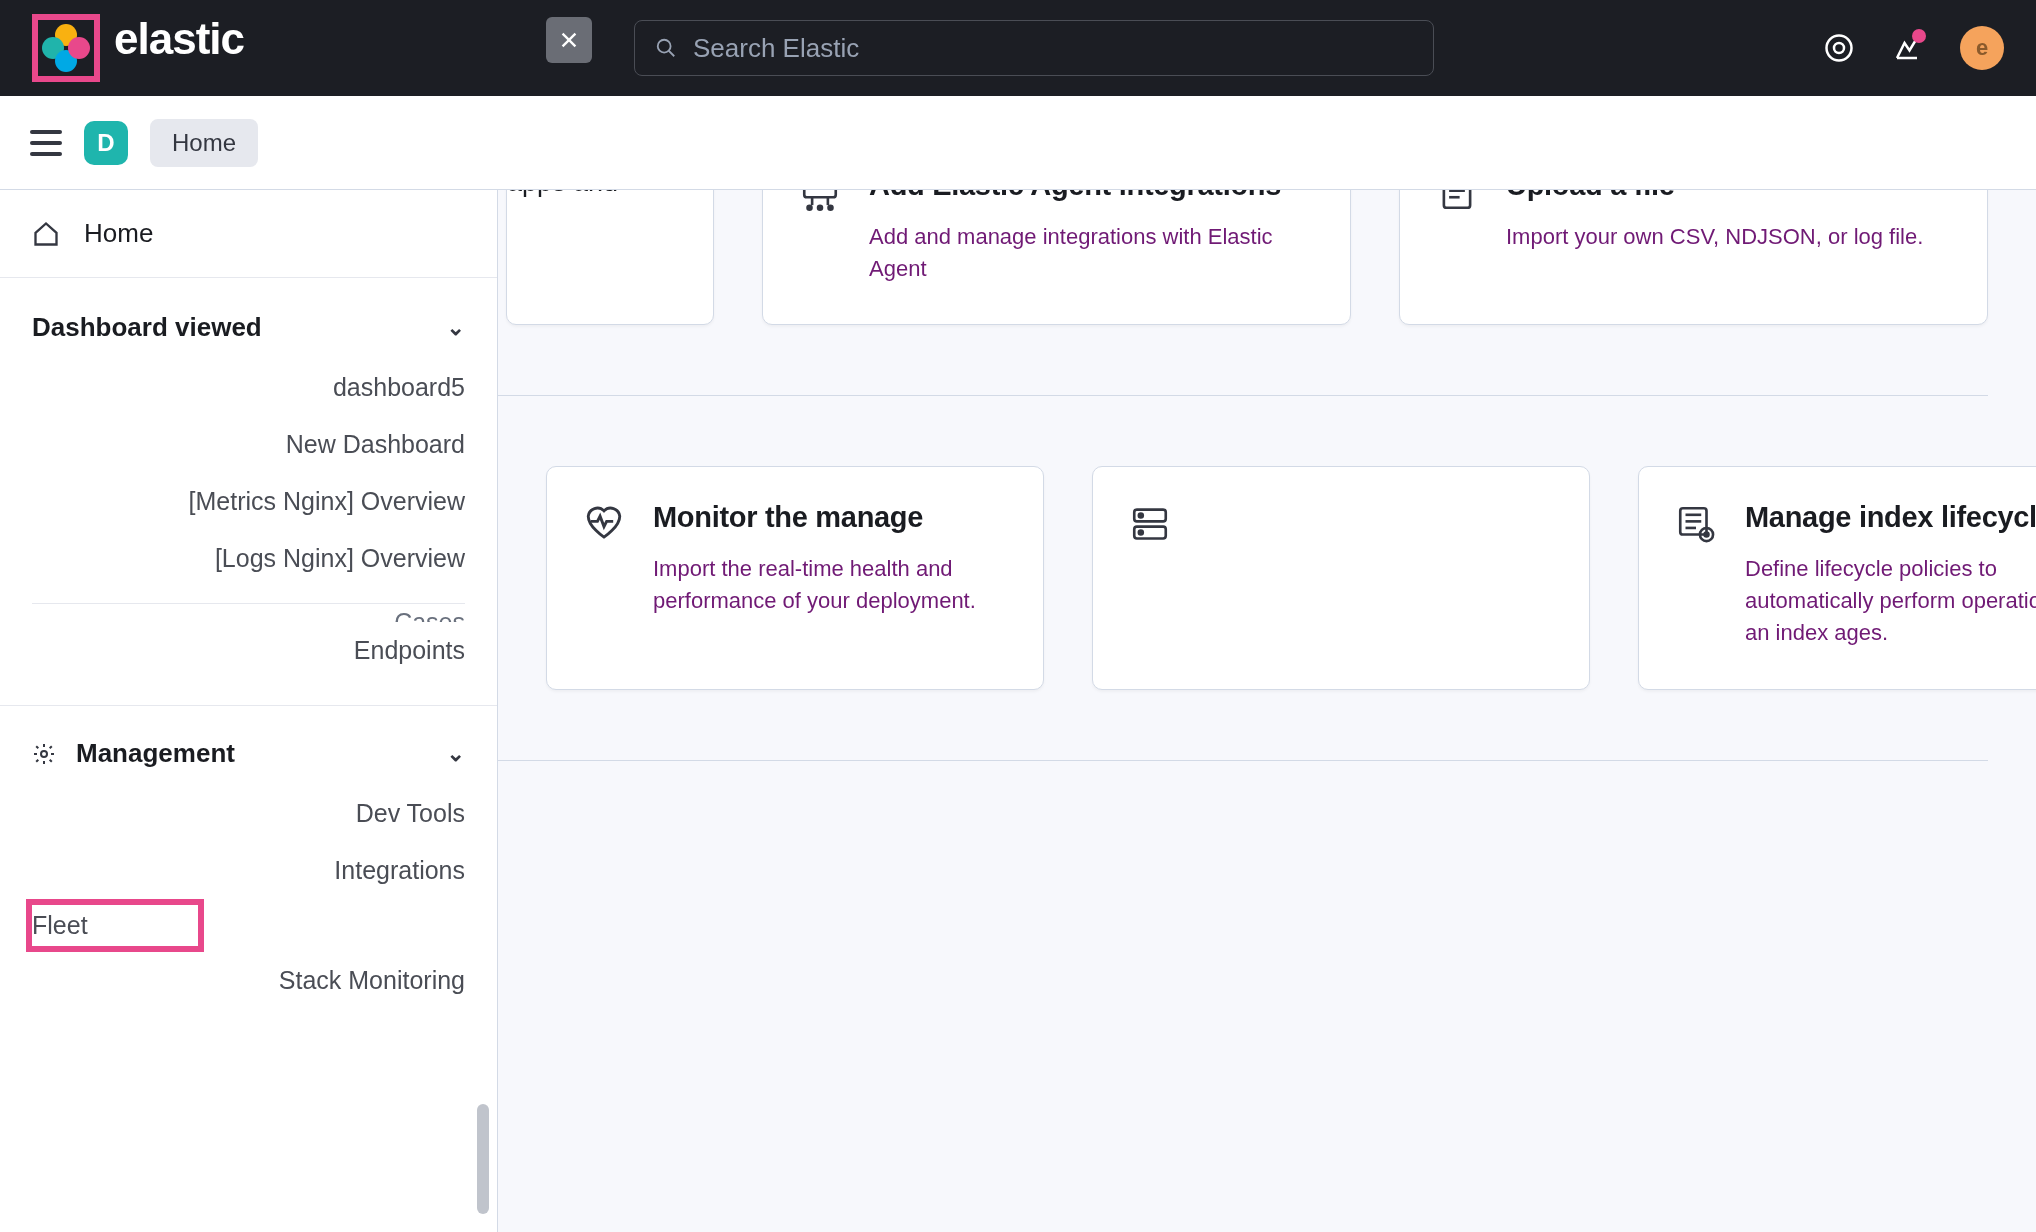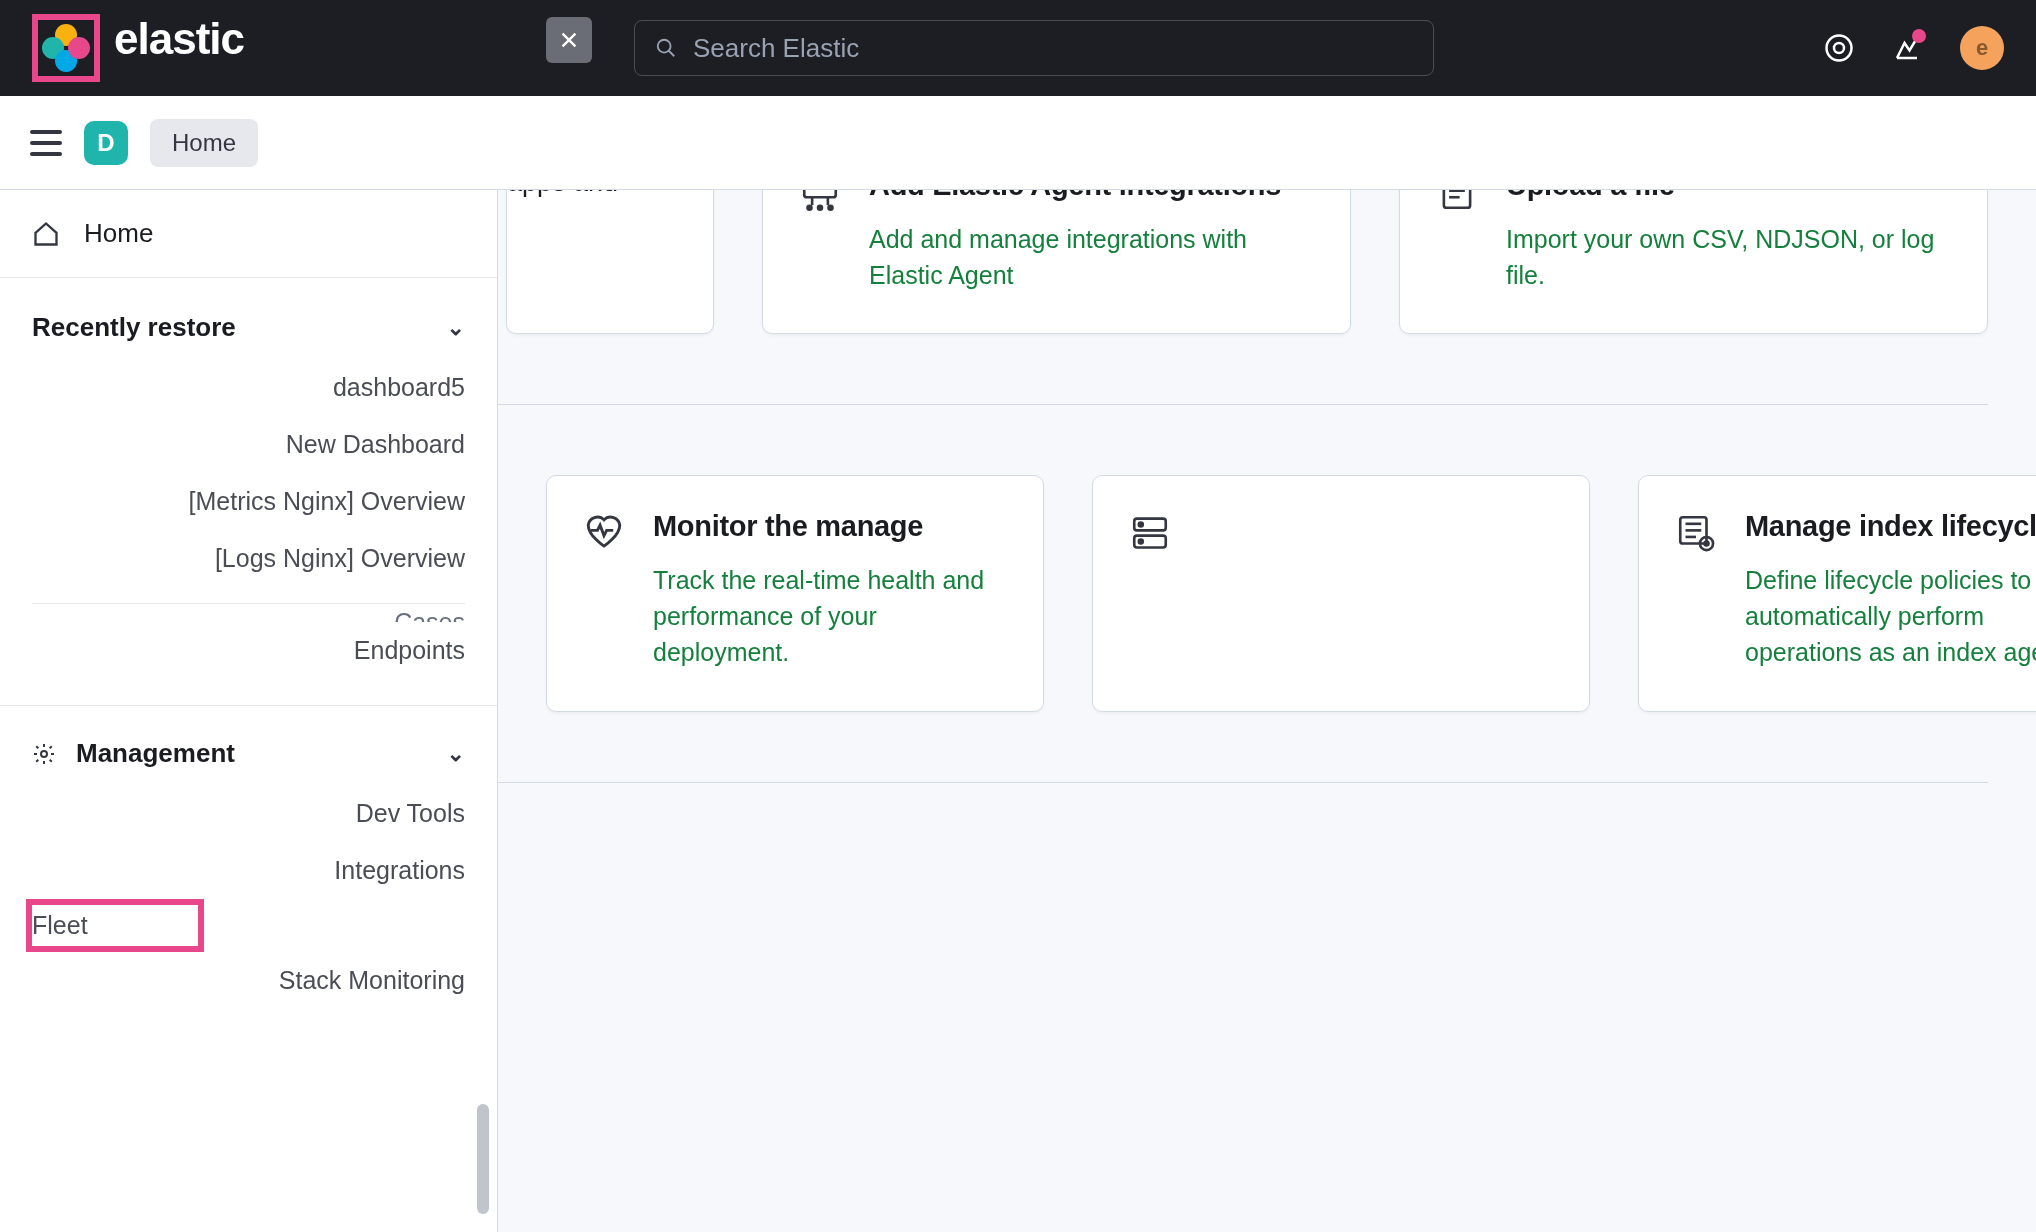--- a/index.html
+++ b/index.html
@@ -50,21 +50,21 @@
 .scroll-thumb { position: absolute; right: 8px; bottom: 18px; width: 12px; height: 110px; background: #c0c4cc; border-radius: 6px; }
 
 
 .main { position: absolute; top: 190px; left: 0; right: 0; bottom: 0; padding: 0 48px 40px 48px; overflow: hidden; z-index: 5; }
 .card-row { display: flex; gap: 48px; margin-bottom: 70px; }
 .card-row.top { margin-top: -56px; }
 .card { background: #fff; border: 1px solid #d3dae6; border-radius: 10px; padding: 32px 36px 40px; display: flex; gap: 28px; flex: 1; min-width: 0; box-shadow: 0 2px 3px rgba(0,0,0,0.04); }
 .card.first-partial { margin-left: 458px; max-width: 208px; min-width: 208px; padding-left: 0; }
 .card-icon { width: 42px; height: 42px; flex-shrink: 0; margin-top: 4px; }
 .card-body h3 { font-size: 29px; font-weight: 700; line-height: 1.3; margin-bottom: 16px; letter-spacing: -0.3px; }
-.card-body p { font-size: 25px; line-height: 1.45; color: #15803d; }
+.card-body p { font-size: 22px; line-height: 1.45; color: #701a75; }
 .hr-sep { border: none; border-top: 1px solid #d3dae6; margin: 0 0 70px; }
 .card-row.mgmt .card { max-width: 498px; min-width: 498px; }
 .card-row.mgmt { margin-left: 498px; }
 .partial-text { font-size: 27px; color: #1a1c21; white-space: nowrap; }
 
 svg { display: block; }
 </style>
 </head>
 <body>
 
@@ -162,21 +162,21 @@
   <div class="card-row mgmt">
     <div class="card">
       <span class="card-icon">
         <svg viewBox="0 0 32 32" fill="none" stroke="#343741" stroke-width="2.2">
             <path d="M28 10c0 8-12 16-12 16S4 18 4 10a7 7 0 0 1 12-4 7 7 0 0 1 12 4z"></path>
             <path d="M6 14h5l2-4 3 8 2-4h5"></path>
           </svg>
       </span>
       <div class="card-body">
         <h3>Monitor the manage</h3>
-        <p>Track the real-time health and performance of your deployment.</p>
+        <p>Import the real-time health and performance of your deployment.</p>
       </div>
     </div>
     <div class="card">
       <span class="card-icon">
         <svg viewBox="0 0 32 32" fill="none" stroke="#343741" stroke-width="2">
             <rect x="4" y="5" width="24" height="9" rx="2"></rect>
             <rect x="4" y="18" width="24" height="9" rx="2"></rect>
             <circle cx="9" cy="9.5" r="1.5" fill="#343741"></circle>
             <circle cx="9" cy="22.5" r="1.5" fill="#343741"></circle>
           </svg>
@@ -215,21 +215,21 @@
     <span class="home-icon">
       <svg viewBox="0 0 24 24" fill="none" stroke="#343741" stroke-width="2">
           <path d="M3 11 L12 3 L21 11 V21 H3 Z"></path>
         </svg>
     </span>
     <span>Home</span>
   </div>
 
   <div class="side-section">
     <div class="section-hdr">
-      <span>Recently restore</span>
+      <span>Dashboard viewed</span>
       <span class="chev">⌄</span>
     </div>
     <div class="side-item">dashboard5</div>
     <div class="side-item">New Dashboard</div>
     <div class="side-item">[Metrics Nginx] Overview</div>
     <div class="side-item">[Logs Nginx] Overview</div>
     <div class="side-divider"></div>
     <div class="side-item truncated" style="margin-top:-10px;overflow:hidden;height:20px;">Cases</div>
     <div class="side-item">Endpoints</div>
   </div>

